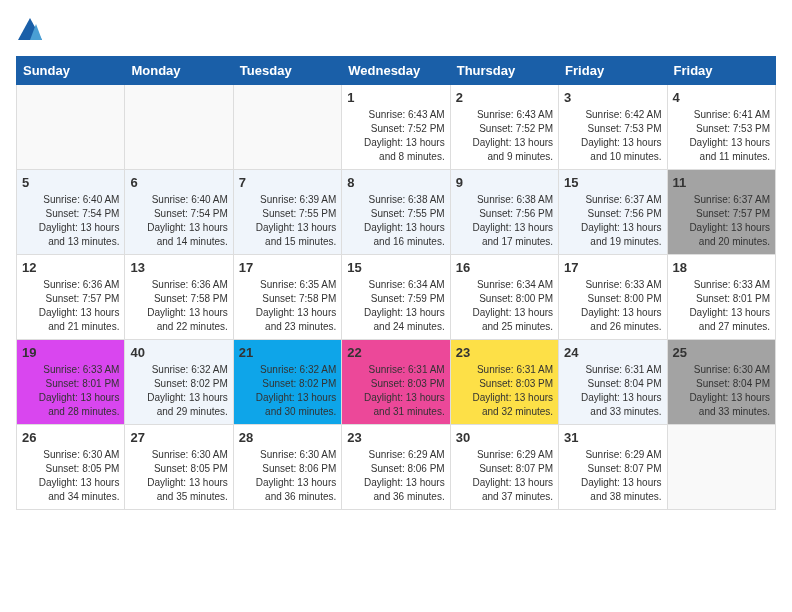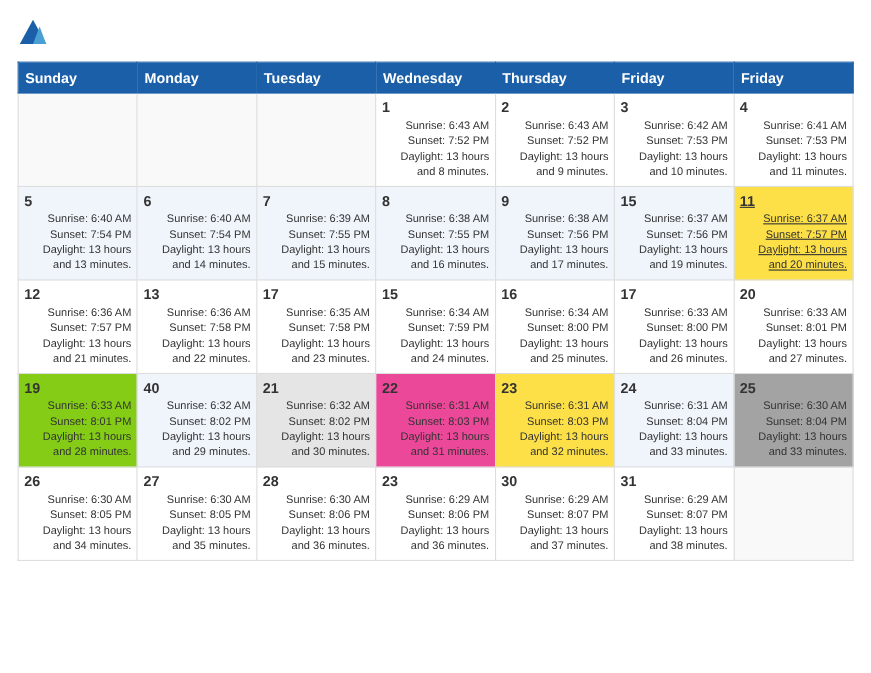--- a/index.html
+++ b/index.html
@@ -159,21 +159,21 @@
           <div class="day-info">Sunrise: 6:38 AM<br>Sunset: 7:55 PM<br>Daylight: 13 hours and 16 minutes.</div>
         </td>
         <td style="background: rgb(240, 245, 251);">
           <span class="day-number">9</span>
           <div class="day-info">Sunrise: 6:38 AM<br>Sunset: 7:56 PM<br>Daylight: 13 hours and 17 minutes.</div>
         </td>
         <td style="background: rgb(240, 245, 251);">
           <span class="day-number">15</span>
           <div class="day-info">Sunrise: 6:37 AM<br>Sunset: 7:56 PM<br>Daylight: 13 hours and 19 minutes.</div>
         </td>
-        <td style="background: #fde047; text-decoration: underline;">
+        <td style="background: #a3a3a3;">
           <span class="day-number">11</span>
           <div class="day-info">Sunrise: 6:37 AM<br>Sunset: 7:57 PM<br>Daylight: 13 hours and 20 minutes.</div>
         </td>
       </tr>
       <tr>
         <td>
           <span class="day-number">12</span>
           <div class="day-info">Sunrise: 6:36 AM<br>Sunset: 7:57 PM<br>Daylight: 13 hours and 21 minutes.</div>
         </td>
         <td>
@@ -190,34 +190,34 @@
         </td>
         <td>
           <span class="day-number">16</span>
           <div class="day-info">Sunrise: 6:34 AM<br>Sunset: 8:00 PM<br>Daylight: 13 hours and 25 minutes.</div>
         </td>
         <td>
           <span class="day-number">17</span>
           <div class="day-info">Sunrise: 6:33 AM<br>Sunset: 8:00 PM<br>Daylight: 13 hours and 26 minutes.</div>
         </td>
         <td>
-          <span class="day-number">20</span>
+          <span class="day-number">18</span>
           <div class="day-info">Sunrise: 6:33 AM<br>Sunset: 8:01 PM<br>Daylight: 13 hours and 27 minutes.</div>
         </td>
       </tr>
       <tr>
-        <td style="background: #84cc16;">
+        <td style="background: #d946ef;">
           <span class="day-number">19</span>
           <div class="day-info">Sunrise: 6:33 AM<br>Sunset: 8:01 PM<br>Daylight: 13 hours and 28 minutes.</div>
         </td>
         <td style="background: rgb(240, 245, 251);">
           <span class="day-number">40</span>
           <div class="day-info">Sunrise: 6:32 AM<br>Sunset: 8:02 PM<br>Daylight: 13 hours and 29 minutes.</div>
         </td>
-        <td style="background: #e5e5e5; margin-top: 18px;">
+        <td style="background: #0ea5e9; margin-top: 18px;">
           <span class="day-number">21</span>
           <div class="day-info">Sunrise: 6:32 AM<br>Sunset: 8:02 PM<br>Daylight: 13 hours and 30 minutes.</div>
         </td>
         <td style="background: #ec4899;">
           <span class="day-number">22</span>
           <div class="day-info">Sunrise: 6:31 AM<br>Sunset: 8:03 PM<br>Daylight: 13 hours and 31 minutes.</div>
         </td>
         <td style="background: #fde047;">
           <span class="day-number">23</span>
           <div class="day-info">Sunrise: 6:31 AM<br>Sunset: 8:03 PM<br>Daylight: 13 hours and 32 minutes.</div>

